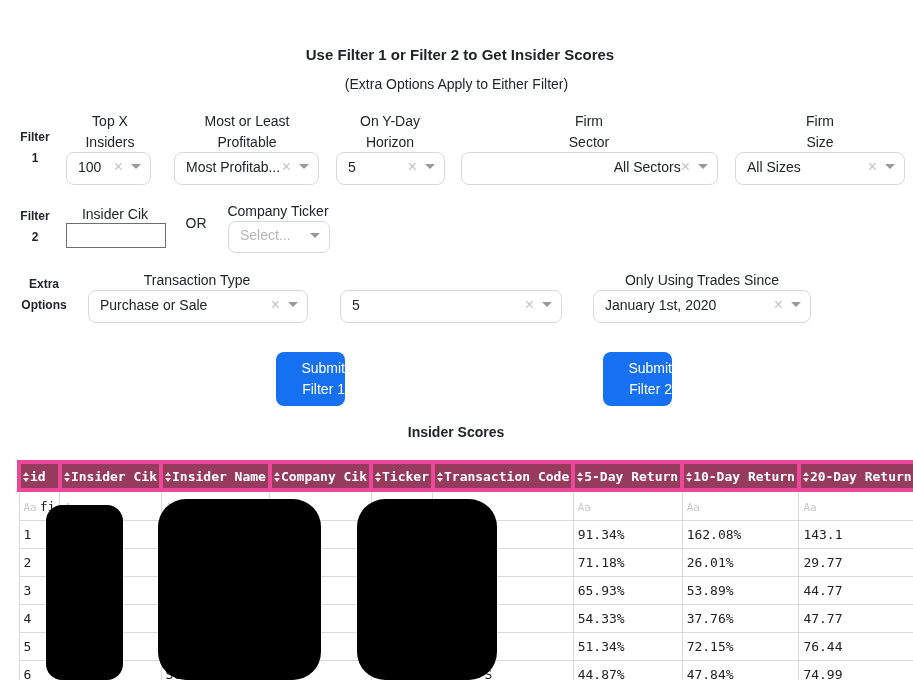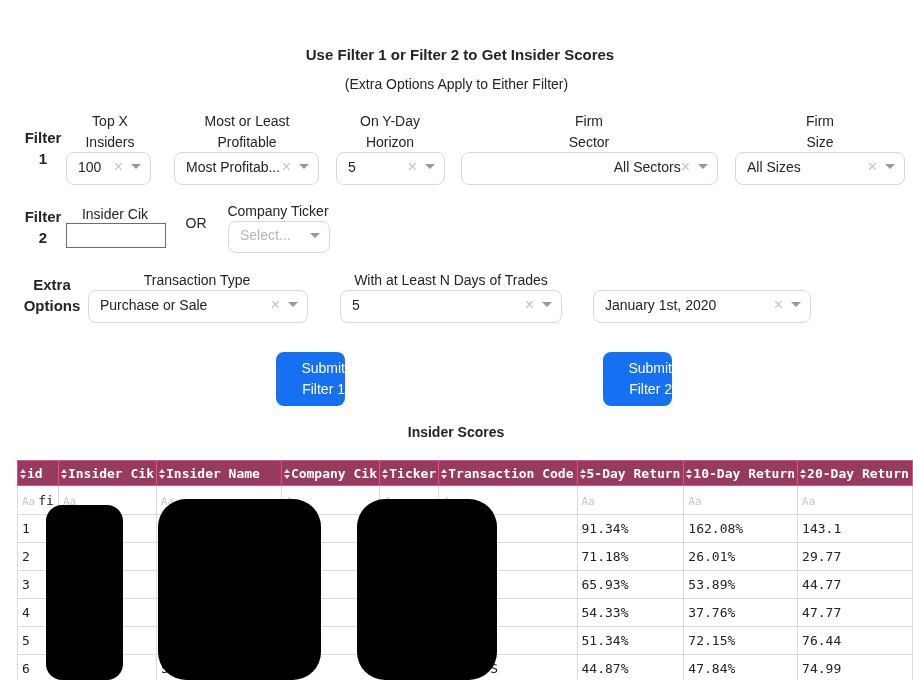--- a/index.html
+++ b/index.html
@@ -3,42 +3,42 @@
 <meta charset="utf-8">
 <style>
   html,body{margin:0;padding:0;background:#fff;}
   .page{position:relative;width:913px;height:680px;overflow:hidden;background:#ffffff;
         font-family:"Liberation Sans", sans-serif;color:#212529;}
   .title{position:absolute;left:0;right:0;top:46px;text-align:center;
          font-size:15px;font-weight:700;padding-left:7px;}
   .subtitle{position:absolute;left:0;right:0;top:76px;text-align:center;font-size:14px;}
   .lbl{position:absolute;transform:translateX(-50%);text-align:center;font-size:14px;
        line-height:21px;white-space:pre-line;}
-  .rowlbl{position:absolute;transform:translateX(-50%);text-align:center;font-size:15px;
-          font-weight:700;line-height:21px;white-space:pre-line;margin-left:8px;}
+  .rowlbl{position:absolute;transform:translateX(-50%);text-align:center;font-size:12px;
+          font-weight:700;line-height:21px;white-space:pre-line;}
   .dd{position:absolute;height:33px;border:1px solid #d9d9d9;border-radius:8px;background:#fff;
       display:flex;align-items:center;padding:0 9px 4px 11px;box-sizing:border-box;cursor:pointer;}
   .dd-val{flex:1;font-size:14px;color:#212529;white-space:nowrap;overflow:hidden;}
   .dd-val.placeholder{color:#b6b6b6;}
   .dd-icons{display:flex;align-items:center;gap:8px;}
   .dd-x{color:#c3c3c3;font-size:16px;line-height:1;cursor:pointer;}
   .caret{width:0;height:0;border-left:5px solid transparent;border-right:5px solid transparent;
          border-top:5px solid #999;}
   .cikinput{position:absolute;left:66px;top:223px;width:100px;height:25px;box-sizing:border-box;
             border:1.5px solid #6e6e6e;background:#fff;font-size:14px;padding:0 4px;
             font-family:inherit;}
   .btn{position:absolute;width:69px;height:54px;background:#1571f2;color:#fff;border:none;
        border-radius:8px;font-size:14px;line-height:21px;text-align:right;white-space:pre-line;
        font-family:inherit;cursor:pointer;padding:0;}
   .tbl-title{position:absolute;left:456px;top:424px;transform:translateX(-50%);
              font-size:14px;font-weight:700;}
   table.tbl{position:absolute;left:17px;top:460px;border-collapse:collapse;table-layout:fixed;
             font-family:"DejaVu Sans Mono", monospace;background:#fff;}
   .tbl th{background:#963b5c;color:#ffffff;font-weight:700;font-size:13px;height:24px;
-          text-align:left;padding:0 2px 0 1px;border:1px solid #ec4899;white-space:nowrap;
+          text-align:left;padding:0 2px 0 1px;border:4px solid #ec4899;white-space:nowrap;
           overflow:hidden;cursor:pointer;}
   .tbl td{border:1px solid #dadada;font-size:13px;color:#222;padding:0 4px;height:27px;
           white-space:nowrap;overflow:hidden;background:#fff;}
   .tbl td.fcell{height:28px;cursor:text;}
   .sorticon{display:inline-flex;flex-direction:column;gap:2px;margin:0 1px 0 1px;
             vertical-align:middle;}
   .sorticon .up{width:0;height:0;border-left:3px solid transparent;border-right:3px solid transparent;
                 border-bottom:4px solid rgba(255,255,255,.85);}
   .sorticon .dn{width:0;height:0;border-left:3px solid transparent;border-right:3px solid transparent;
                 border-top:4px solid rgba(255,255,255,.85);}
@@ -128,29 +128,29 @@
 
   <div class="lbl" style="left:197px;top:270px;">Transaction Type</div>
   <div class="dd" style="left:88px;top:290px;width:220px;">
     <span class="dd-val">Purchase or Sale</span>
     <span class="dd-icons">
       <span class="dd-x">×</span>
       <span class="caret"></span>
     </span>
   </div>
 
-  <div class="lbl" style="left:451px;top:270px;">With at Least N Days of Trades</div>
   <div class="dd" style="left:340px;top:290px;width:222px;">
     <span class="dd-val">5</span>
     <span class="dd-icons">
       <span class="dd-x">×</span>
       <span class="caret"></span>
     </span>
   </div>
 
+  <div class="lbl" style="left:702px;top:270px;">Only Using Trades Since</div>
   <div class="dd" style="left:593px;top:290px;width:218px;">
     <span class="dd-val">January 1st, 2020</span>
     <span class="dd-icons">
       <span class="dd-x">×</span>
       <span class="caret"></span>
     </span>
   </div>
 
   <button class="btn" style="left:276px;top:352px;">Submit
 Filter 1</button>

